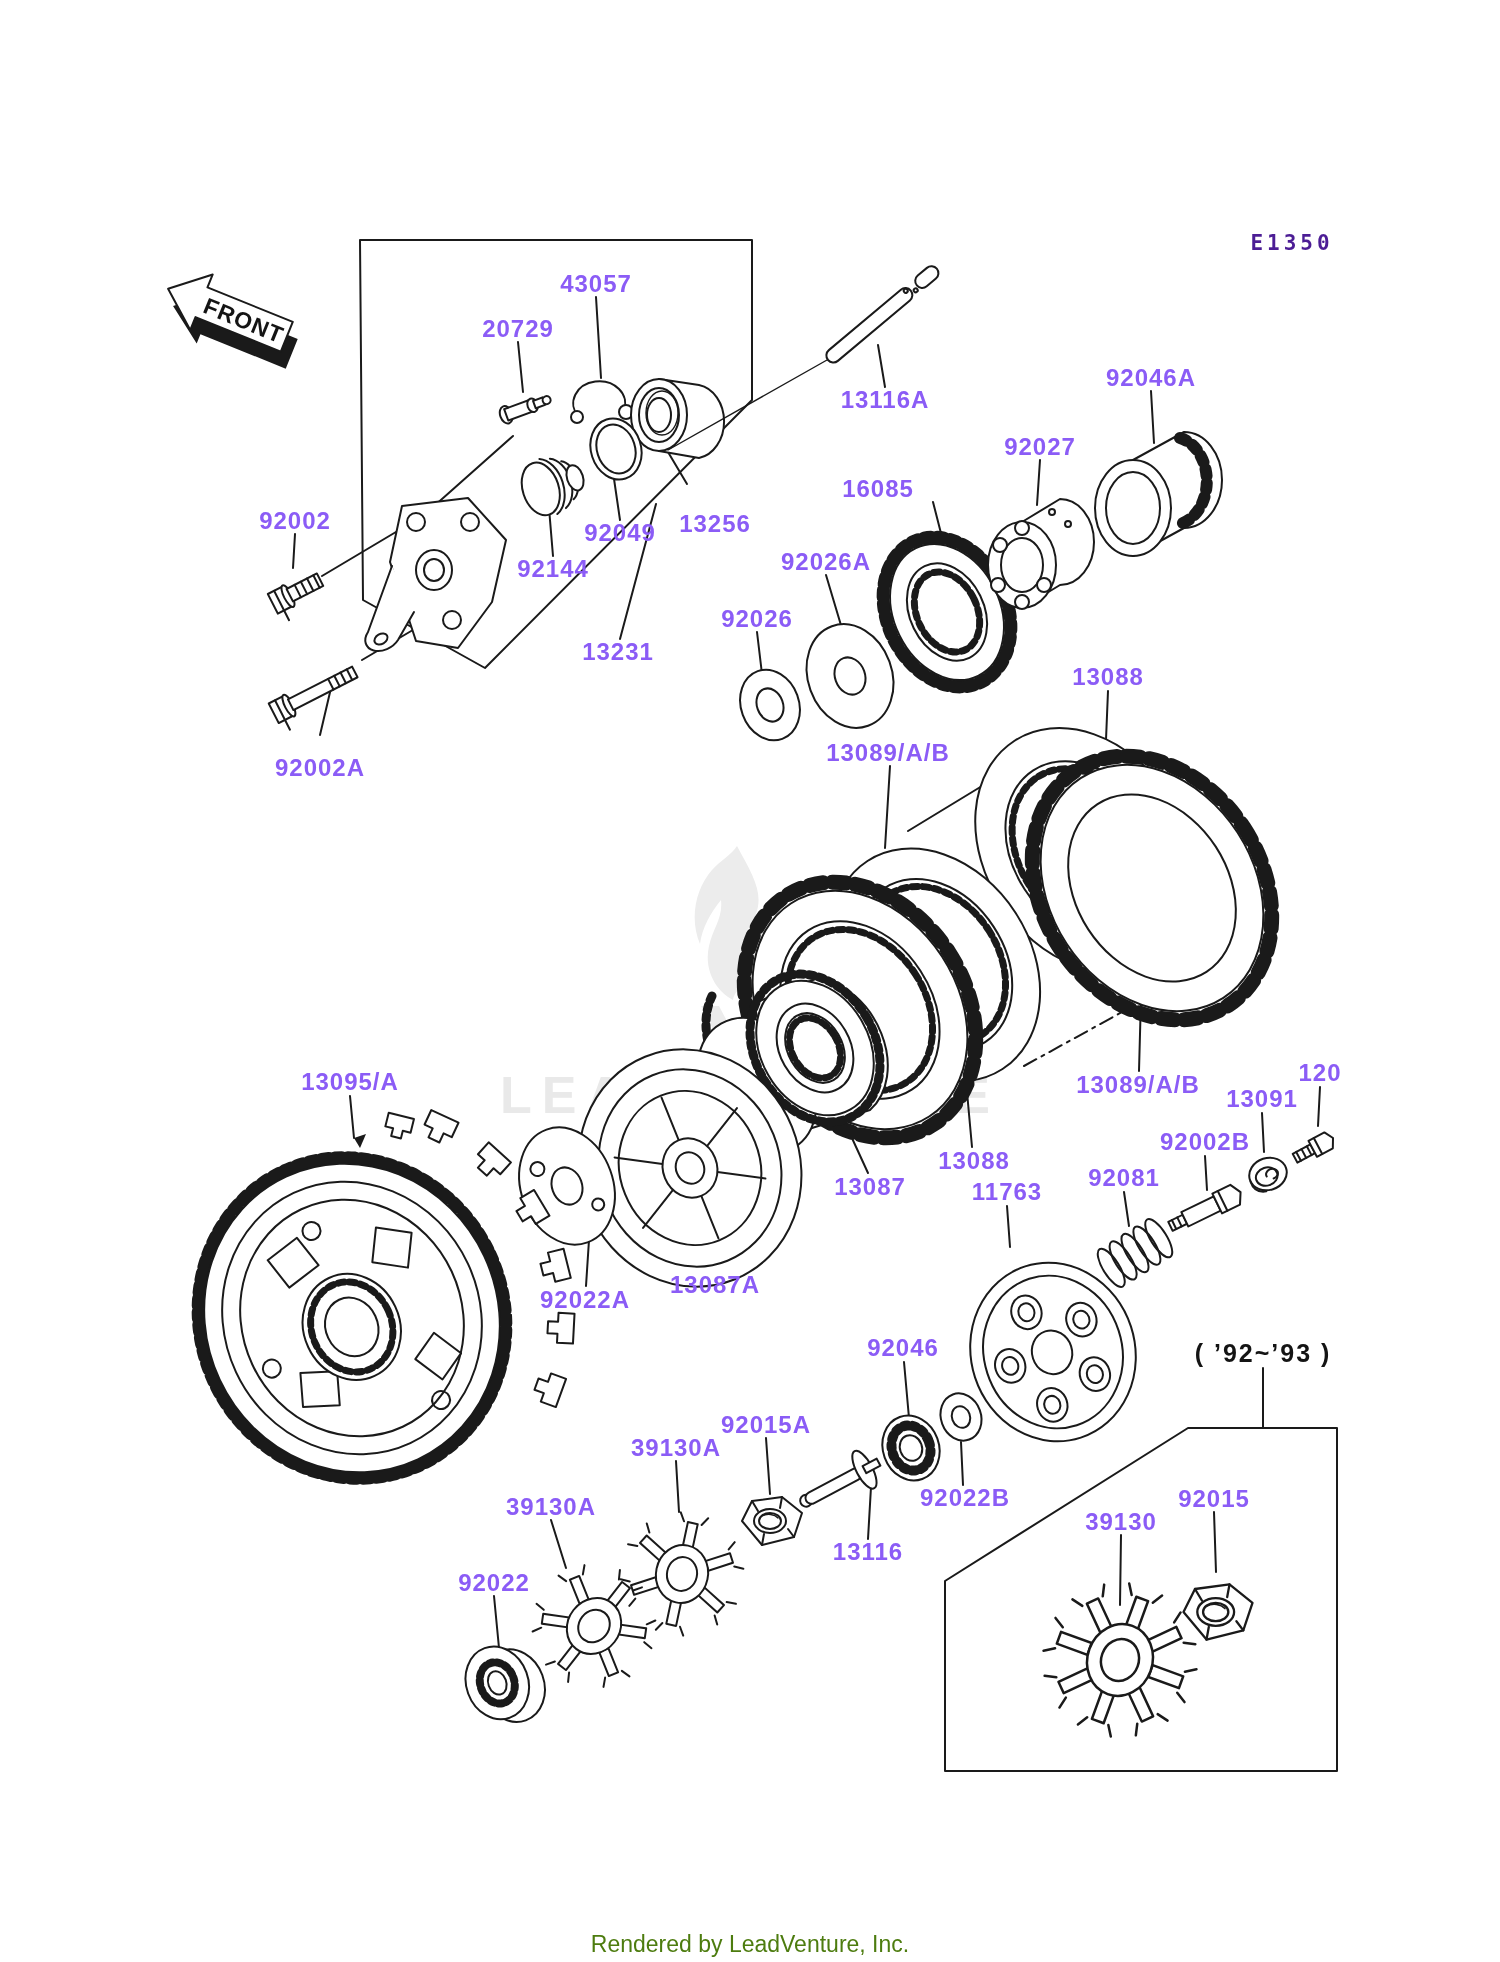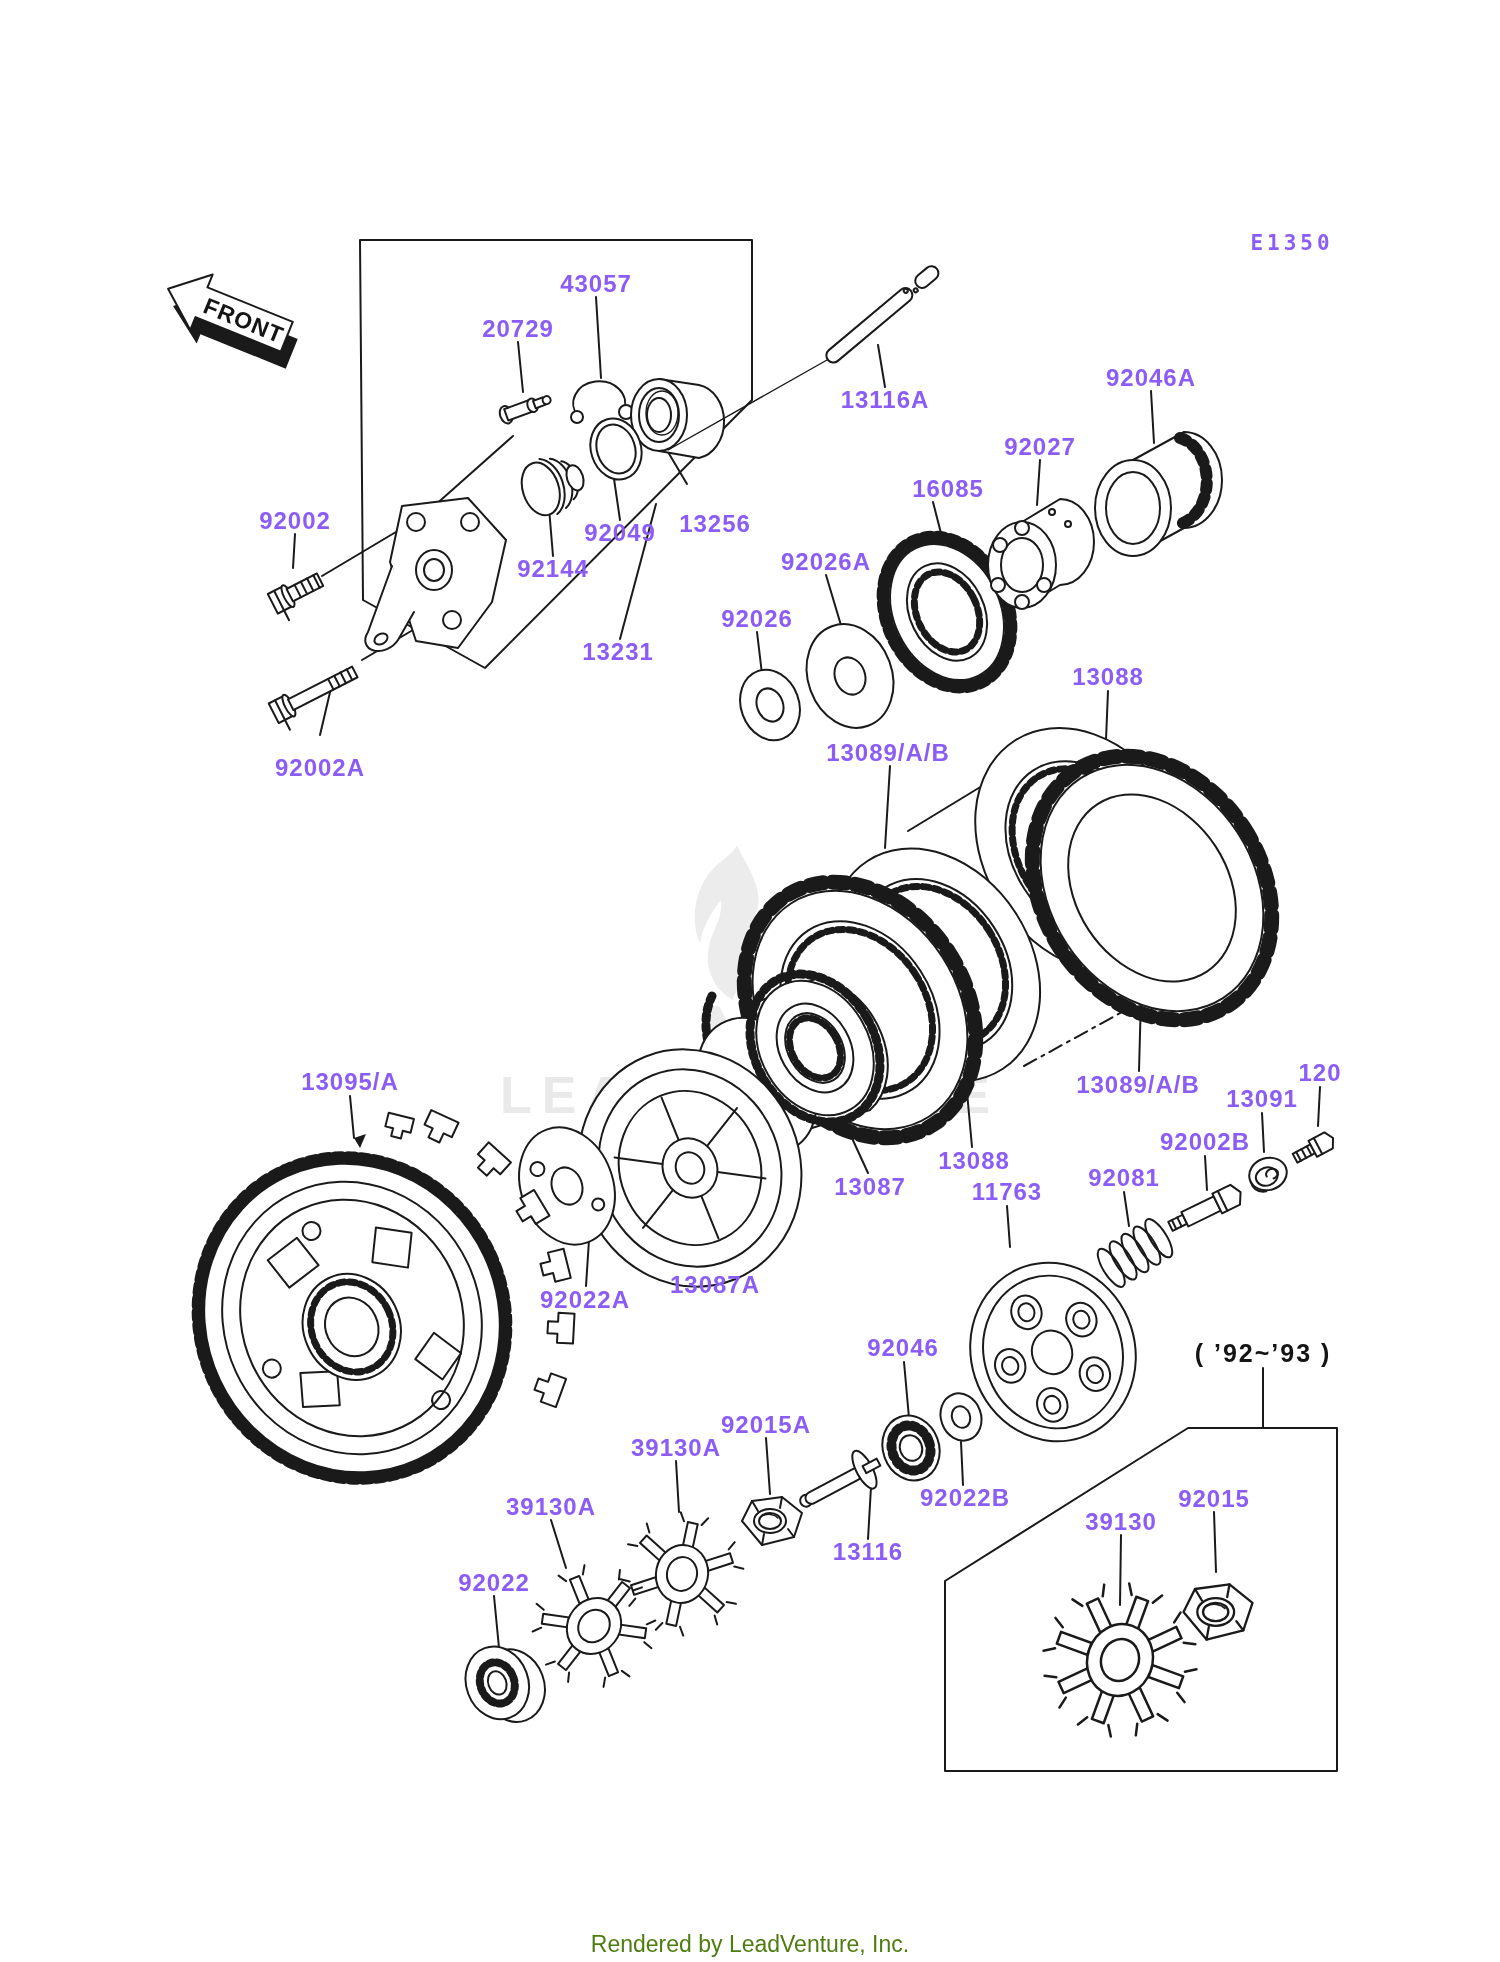--- a/index.html
+++ b/index.html
@@ -15,21 +15,21 @@
   .teeth-sm{stroke-width:9;stroke-dasharray:5 5;}
   .tabs{stroke-width:15;stroke-dasharray:14 9;}
   .spline{stroke-width:7;stroke-dasharray:6 5;}
   .hatch{stroke-width:12;stroke-dasharray:7 7;}
   .dashdot{stroke-dasharray:14 6 3 6;}
   .wm{fill:#ececec;stroke:none;}
   .part-label{position:absolute;transform:translate(-50%,-50%);
       font:bold 24px "Liberation Sans",sans-serif;letter-spacing:1px;
       color:#8b5cf6;white-space:nowrap;}
   #diagram-code{position:absolute;transform:translate(-50%,-50%);
-      font:bold 21px "DejaVu Sans Mono",monospace;letter-spacing:4px;color:#8b5cf6;}
+      font:bold 21px "DejaVu Sans Mono",monospace;letter-spacing:4px;color:#4c1d95;}
   #variant-note{position:absolute;transform:translate(-50%,-50%);
       font:bold 25px "Liberation Sans",sans-serif;letter-spacing:2px;color:#141414;white-space:nowrap;}
   #footer-credit{position:absolute;left:750px;top:1944px;transform:translate(-50%,-50%);
       font:23px "Liberation Sans",sans-serif;color:#4d7c0f;white-space:nowrap;}
   #watermark-text{font:bold 52px "Liberation Sans",sans-serif;letter-spacing:10px;
       fill:#e9e9e9;stroke:none;}
   #front-text{font:bold 23px "Liberation Sans",sans-serif;letter-spacing:1px;
       fill:#141414;stroke:none;}
 </style>
 </head>
@@ -490,21 +490,21 @@
 </svg>
 
   <div id="diagram-code" style="left:1292px;top:243px">E1350</div>
   <div id="variant-note" style="left:1263px;top:1353px">( ’92~’93 )</div>
   <div id="labels-layer">
       <div class="part-label" style="left: 596px; top: 284px;">43057</div>
       <div class="part-label" style="left: 518px; top: 329px;">20729</div>
       <div class="part-label" style="left: 885px; top: 400px;">13116A</div>
       <div class="part-label" style="left: 1151px; top: 378px;">92046A</div>
       <div class="part-label" style="left: 1040px; top: 447px;">92027</div>
-      <div class="part-label" style="left: 948px; top: 489px;">16085</div>
+      <div class="part-label" style="left: 878px; top: 489px;">16085</div>
       <div class="part-label" style="left: 715px; top: 497px; margin-top: 27px;">13256</div>
       <div class="part-label" style="left: 295px; top: 521px;">92002</div>
       <div class="part-label" style="left: 620px; top: 533px;">92049</div>
       <div class="part-label" style="left: 553px; top: 569px;">92144</div>
       <div class="part-label" style="left: 826px; top: 562px;">92026A</div>
       <div class="part-label" style="left: 757px; top: 619px;">92026</div>
       <div class="part-label" style="left: 618px; top: 652px;">13231</div>
       <div class="part-label" style="left: 1108px; top: 677px;">13088</div>
       <div class="part-label" style="left: 320px; top: 768px;">92002A</div>
       <div class="part-label" style="left: 888px; top: 753px;">13089/A/B</div>

